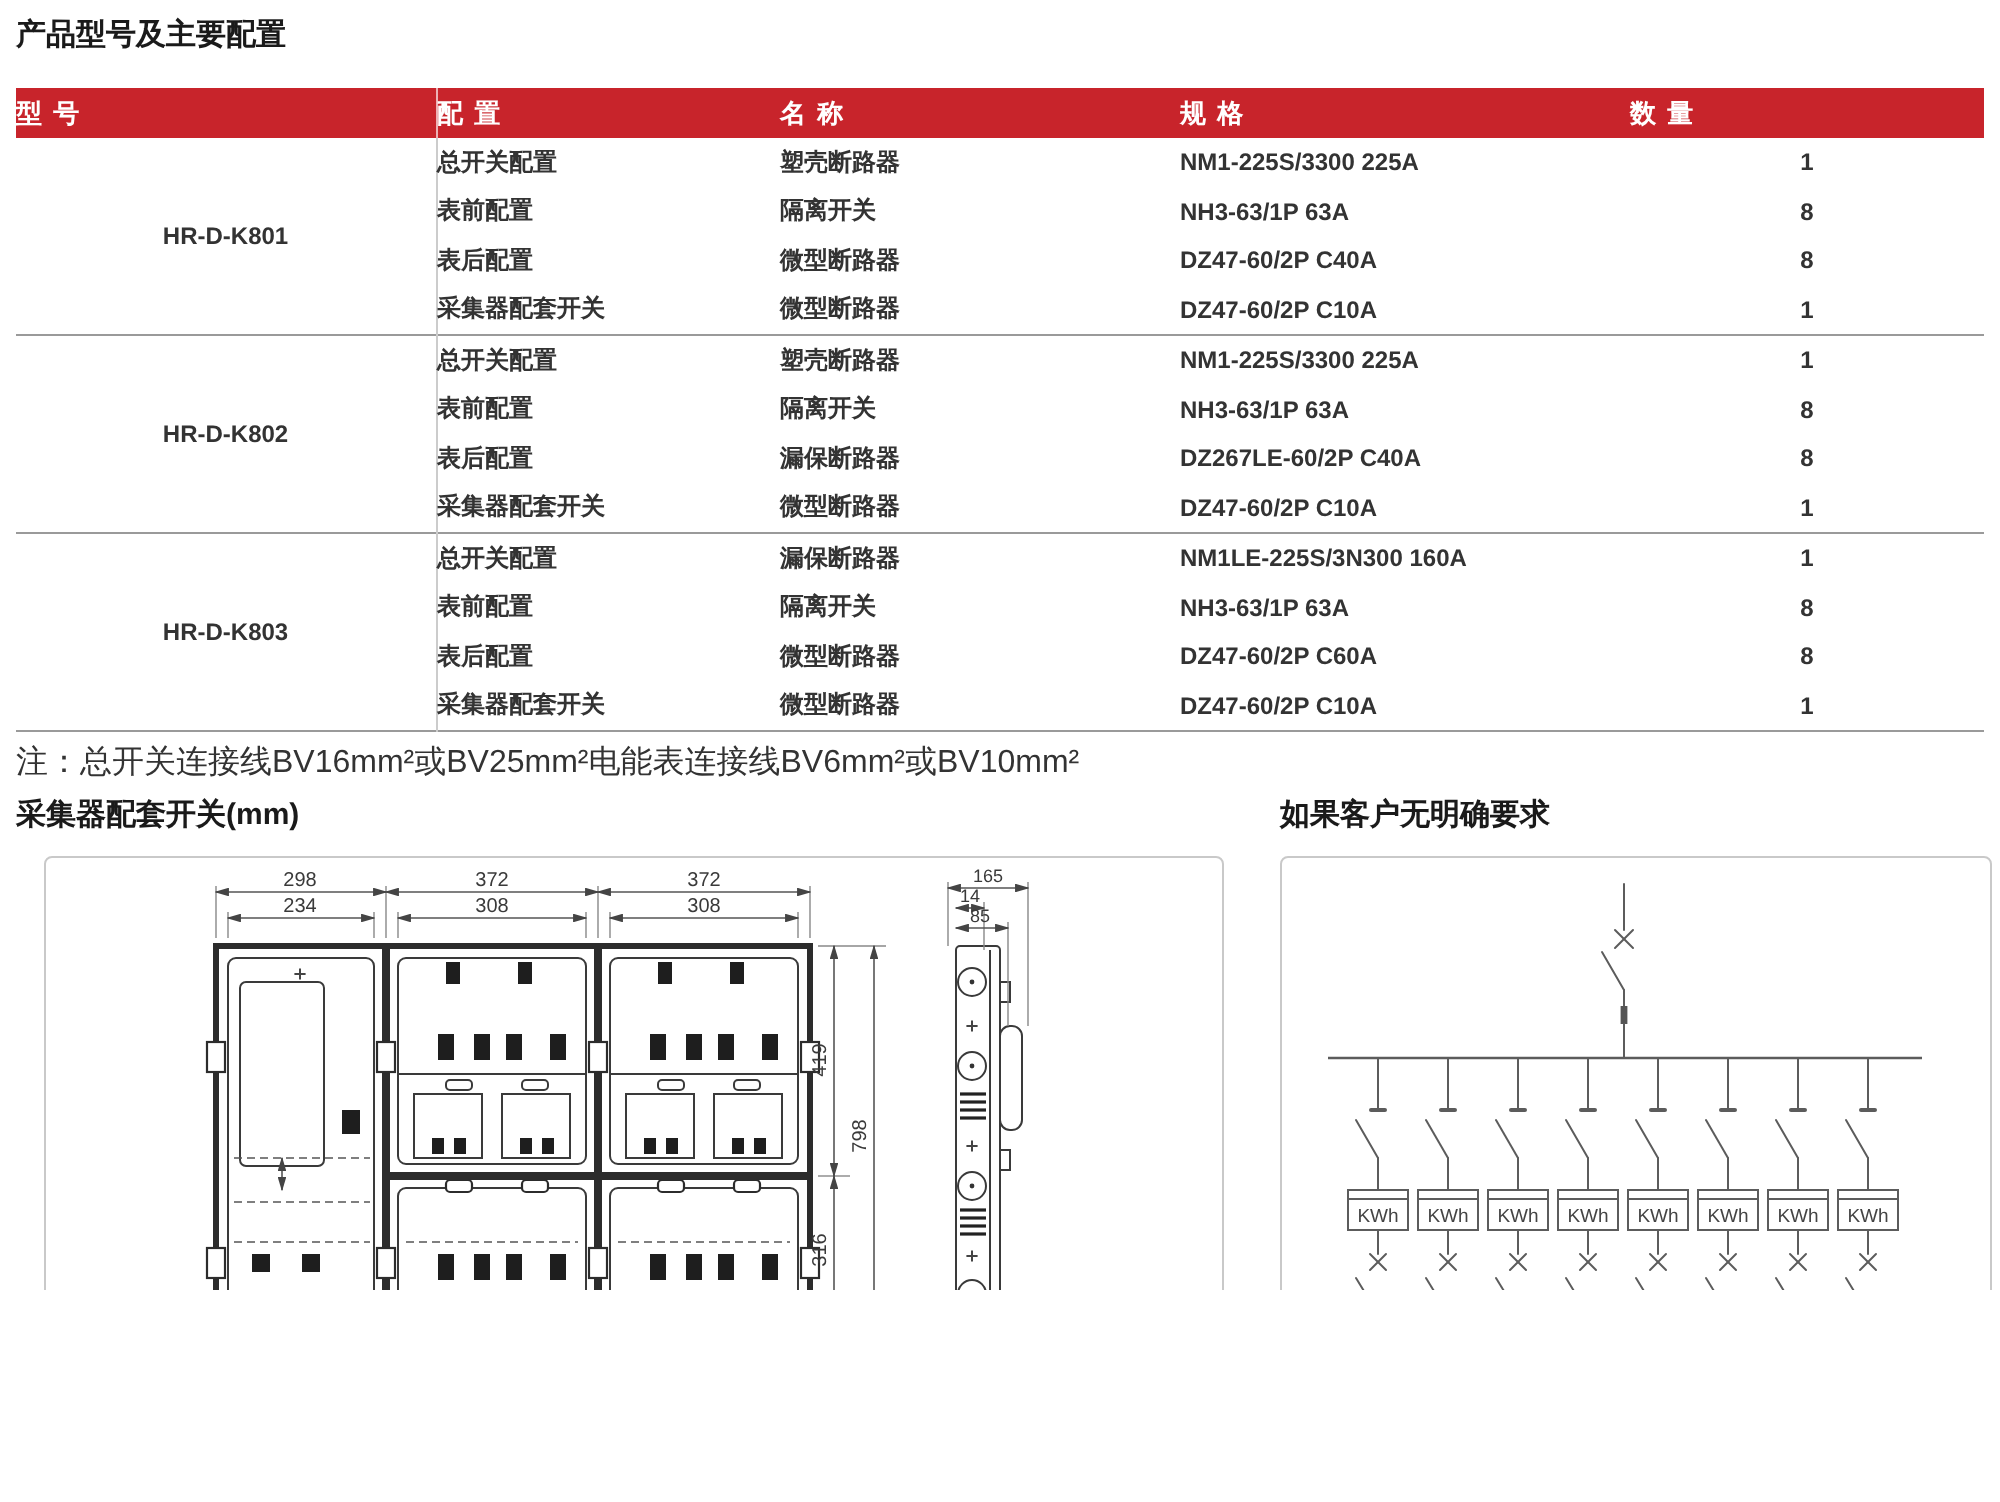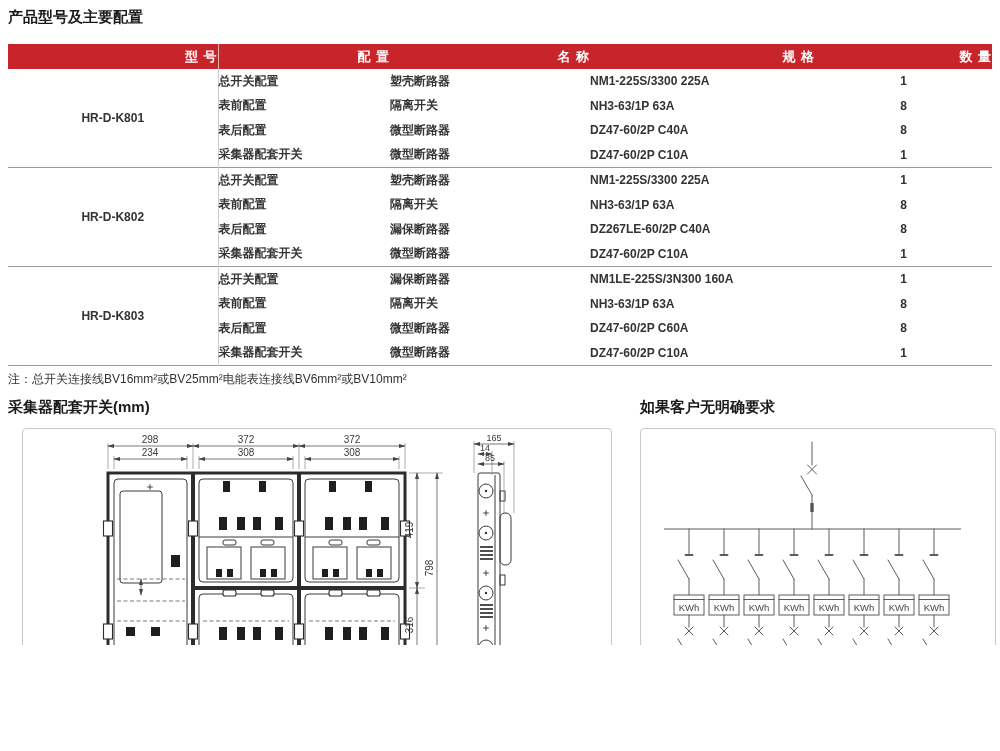--- a/index.html
+++ b/index.html
@@ -3,31 +3,31 @@
 <meta charset="utf-8">
 <style>
   html,body{margin:0;padding:0;background:#fff;}
   .page{position:relative;width:1000px;height:645px;background:#fff;overflow:hidden;
         font-family:"Liberation Sans","DejaVu Sans",sans-serif;color:#333;}
   .sec-title{position:absolute;font-size:15px;font-weight:bold;color:#1a1a1a;}
   
   table.cfg{position:absolute;left:8px;top:44px;width:984px;border-collapse:collapse;
             table-layout:fixed;font-size:12px;color:#333;border-bottom:1px solid #9a9a9a;}
   table.cfg thead th{background:#c8242b;color:#fff;font-size:13px;font-weight:bold;
-            height:25px;padding:0;text-align:right;letter-spacing:1px;}
+            height:25px;padding:0;text-align:left;letter-spacing:1px;}
   table.cfg thead th.c1{border-right:1px solid rgba(255,255,255,.65);}
   table.cfg tbody td{height:24.5px;padding:0;font-weight:bold;}
   table.cfg tbody+tbody{border-top:1px solid #9a9a9a;}
   td.model{text-align:center;border-right:1px solid #ccc;color:#333;}
   td.c2{padding-left:75px;}
   td.c3{padding-left:78px;}
   td.c4{padding-left:78px;}
   td.c5{text-align:center;}
   
-  .note{position:absolute;left:8px;top:371px;font-size:12px;color:#333;}
+  .note{position:absolute;left:8px;top:371px;font-size:16px;color:#333;}
   .order-title{position:absolute;left:8px;top:700px;font-size:15px;font-weight:bold;color:#1a1a1a;}
   .order-text{position:absolute;left:8px;top:729px;font-size:12px;color:#333;}
   
   .panel{position:absolute;top:428px;height:262px;background:#fff;border:1px solid #c9c9c9;
          border-radius:4px;box-sizing:border-box;}
   .panel-dim{left:22px;width:590px;}
   .panel-wire{left:640px;width:356px;}
   .panel svg{display:block;}
   
   .ln{stroke:#3a3a3a;stroke-width:1;fill:none;}

